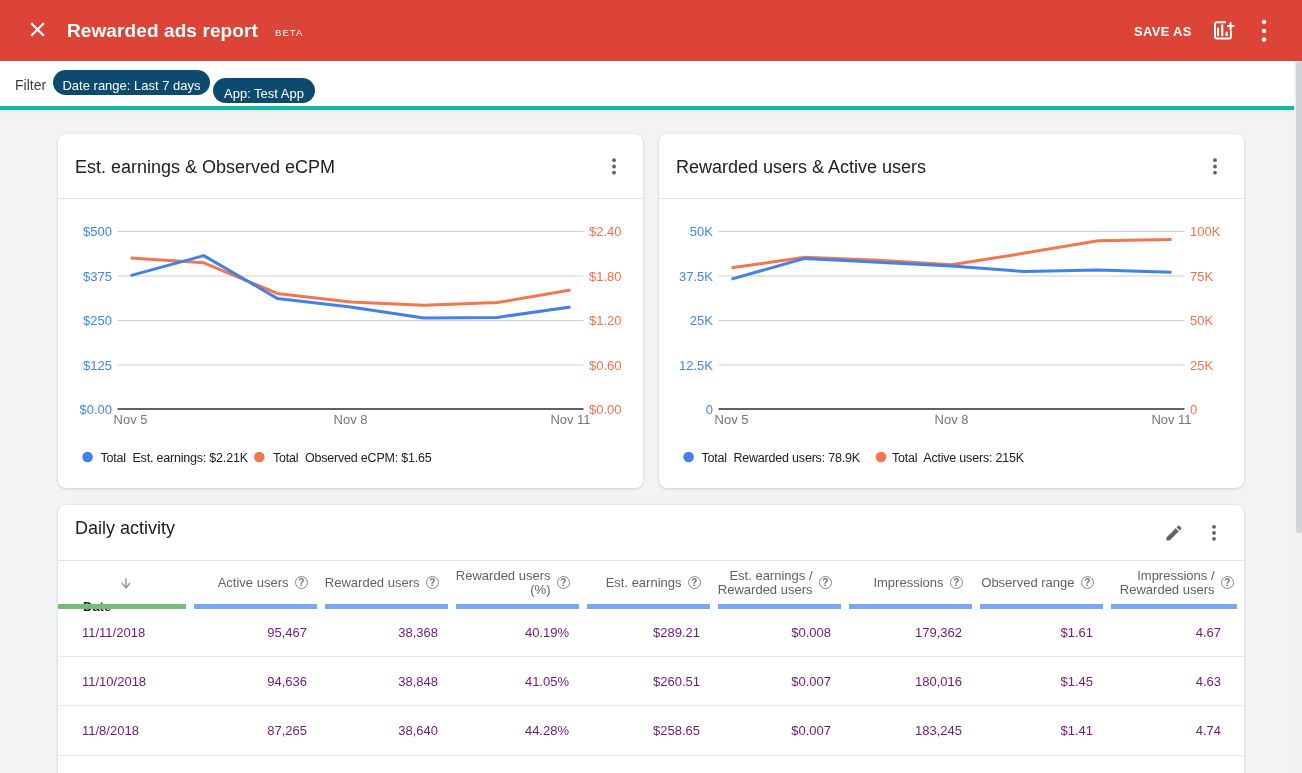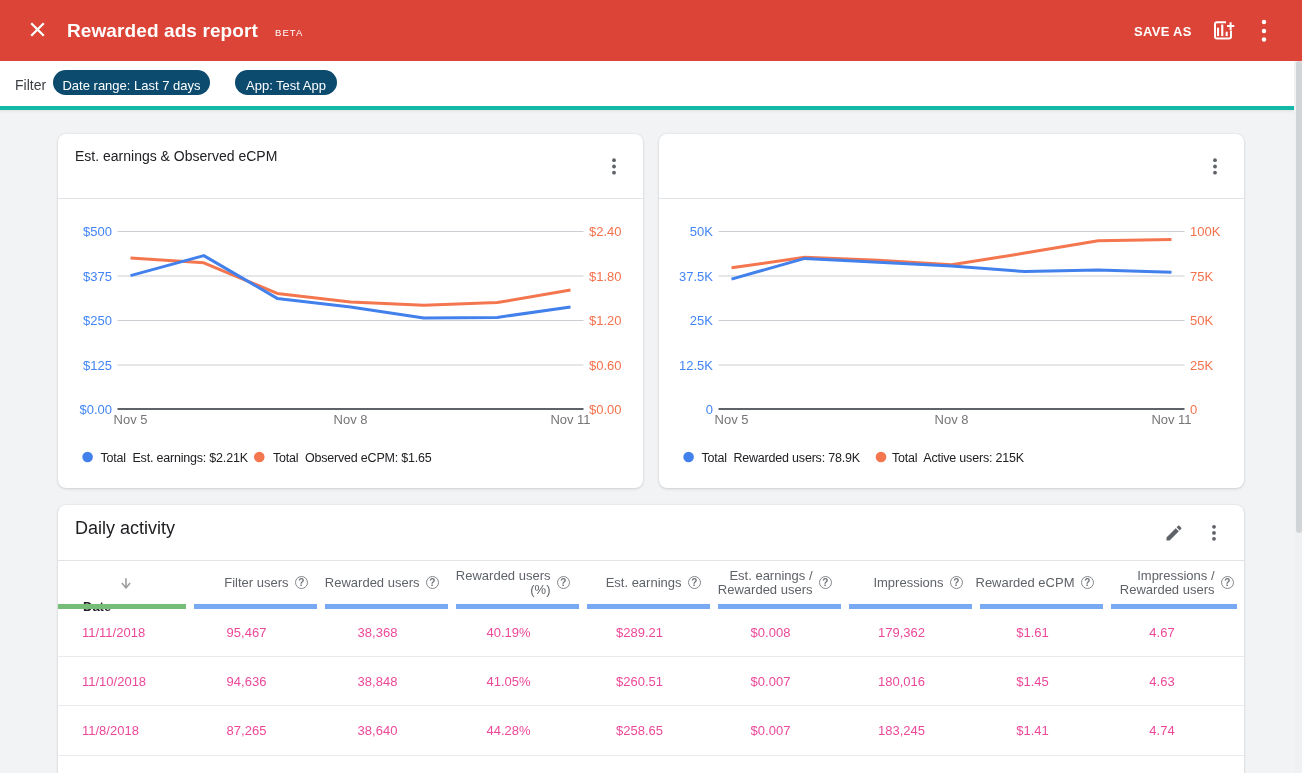--- a/index.html
+++ b/index.html
@@ -7,38 +7,38 @@
 .appbar { position:absolute; left:0; top:0; width:1302px; height:61px; background:#DB4437; z-index:30; }
 .close-x { position:absolute; left:30px; top:22px; width:15px; height:15px; }
 .appbar-title { position:absolute; left:67px; top:20px; font-size:19px; font-weight:bold; color:#ffffff; letter-spacing:0.1px; }
 .beta { position:absolute; left:275px; top:27px; font-size:9.5px; color:#fff; letter-spacing:1.1px; }
 .saveas { position:absolute; left:1134px; top:24px; white-space:nowrap; font-size:13px; font-weight:bold; color:#fff; letter-spacing:0.3px; }
 .filterbar { position:absolute; left:0; top:61px; width:1302px; height:49px; background:#fff; border-bottom:4px solid #14b8a6; box-shadow:0 1px 3px rgba(0,0,0,0.08); z-index:20; }
 .filterlabel { position:absolute; left:15px; top:16px; font-size:14px; color:#3C4043; }
 .pill { position:absolute; top:9px; height:25px; border-radius:16px; background:#0c4a6e; color:#fff; font-size:13px; line-height:32px; text-align:center; }
 .card { position:absolute; background:#fff; border-radius:8px; box-shadow:0 1px 3px rgba(0,0,0,0.13), 0 0 2px rgba(0,0,0,0.09); }
 .card-h { position:absolute; left:0; top:0; right:0; height:65px; border-bottom:1px solid #E1E3E7; }
-.card-title { position:absolute; left:17px; top:14px; font-size:14px; color:#202124; }
+.card-title { position:absolute; left:17px; top:23px; font-size:18px; color:#202124; }
 .dots { position:absolute; }
 .chart { position:absolute; left:0; top:0; }
 .tbl-title { position:absolute; left:17px; top:13px; font-size:18px; color:#202124; }
 .thead { display:flex; height:43px; }
 .th { width:131px; display:flex; align-items:center; justify-content:flex-end; padding-right:9px; font-size:13px; color:#5F6368; text-align:right; line-height:13px; }
 .th-date { width:128px; justify-content:flex-start; padding-left:25px; padding-right:0; }
 .thlast { width:140px; }
 .tw { line-height:13.5px; }
 .q { display:inline-block; width:13.5px; height:13.5px; min-width:13.5px; border:1.2px solid #83878C; border-radius:50%; color:#6F7479; font-size:10px; font-weight:bold; line-height:11.5px; text-align:center; margin-left:6px; }
 .uline { display:flex; height:5px; }
 .ul { width:131px; background:#7AA9F3; border-left:8px solid #fff; }
 .ul-date { width:128px; border-left:none; }
 .ullast { width:140px; border-right:6px solid #fff; }
-.trow { display:flex; height:49px; border-bottom:1px solid #E8EAED; align-items:center; font-size:13px; color:#ec4899; }
+.trow { display:flex; height:49px; border-bottom:1px solid #E8EAED; align-items:center; font-size:13px; color:#701a75; }
 .r1 { height:48px; }
 .r3 { height:50px; }
-.td { width:131px; text-align:center; padding-right:10px; }
+.td { width:131px; text-align:right; padding-right:10px; }
 .td-date { width:128px; text-align:left; padding-left:24px; padding-right:0; }
 .tdlast { width:140px; padding-right:22px; }
 </style>
 </head>
 <body>
 
 <div class="appbar">
   <svg class="close-x" width="15" height="15" viewBox="0 0 15 15">
       <path d="M1.2 1.2 L13.8 13.8 M13.8 1.2 L1.2 13.8" stroke="#fff" stroke-width="2.3" stroke-linecap="butt"></path>
     </svg>
@@ -56,21 +56,21 @@
   <svg style="position:absolute; left:1256px; top:18px;" width="16" height="24" viewBox="0 0 16 24">
     <circle cx="8" cy="4" r="2.2" fill="#fff"></circle>
       <circle cx="8" cy="13" r="2.2" fill="#fff"></circle>
       <circle cx="8" cy="21.5" r="2.2" fill="#fff"></circle>
   </svg>
 </div>
 
 <div class="filterbar">
   <div class="filterlabel">Filter</div>
   <div class="pill" style="left:53px; width:157px;">Date range: Last 7 days</div>
-  <div class="pill" style="left:235px; width:102px;">App: Test App</div>
+  <div class="pill" style="left:213px; width:102px;margin-top:8px;">App: Test App</div>
 </div>
 
 <div class="card" style="left:58px; top:134px; width:585px; height:354px;">
   <svg class="chart" width="585" height="354" viewBox="0 0 585 354">
     <g stroke="#CBCED2" stroke-width="1">
       <line x1="59.5" y1="97.5" x2="525.5" y2="97.5"></line>
       <line x1="59.5" y1="142" x2="525.5" y2="142"></line>
       <line x1="59.5" y1="186.5" x2="525.5" y2="186.5"></line>
       <line x1="59.5" y1="231" x2="525.5" y2="231"></line>
     </g>
@@ -139,20 +139,21 @@
         <text x="512.5" y="290">Nov 11</text>
     </g>
     <polyline points="72.5,133.8 145.8,123.3 219.2,126.3 292.5,130.8 365.8,119.1 439.2,106.7 512.5,105.6" fill="none" stroke="#F4764F" stroke-width="3" stroke-linejoin="round"></polyline>
     <polyline points="72.5,145.1 145.8,124.4 219.2,128.2 292.5,131.9 365.8,137.6 439.2,136.1 512.5,138.3" fill="none" stroke="#4280EC" stroke-width="3" stroke-linejoin="round"></polyline>
     <circle cx="29.6" cy="323" r="5.3" fill="#4280EC"></circle>
     <text x="42.5" y="328" font-size="12.5" letter-spacing="-0.2" fill="#202124">Total&nbsp; Rewarded users: 78.9K</text>
     <circle cx="222" cy="323" r="5.3" fill="#F4764F"></circle>
     <text x="233" y="328" font-size="12.5" letter-spacing="-0.2" fill="#202124">Total&nbsp; Active users: 215K</text>
   </svg>
   <div class="card-h"></div>
+  <div class="card-title">Rewarded users &amp; Active users</div>
   <svg class="dots" style="left:550px; top:22px;" width="12" height="22" viewBox="0 0 12 22">
     <circle cx="6" cy="4.2" r="1.9" fill="#5F6368"></circle>
       <circle cx="6" cy="10.5" r="1.9" fill="#5F6368"></circle>
       <circle cx="6" cy="16.7" r="1.9" fill="#5F6368"></circle>
   </svg>
 </div>
 
 <div class="card" style="left:58px; top:505px; width:1186px; height:290px; border-radius:8px 8px 0 0;">
   <div class="tbl-title">Daily activity</div>
   <svg class="dots" style="left:1106px; top:17.5px;" width="20" height="20" viewBox="0 0 24 24">
@@ -165,21 +166,21 @@
   </svg>
   <div id="tablezone" style="position:absolute; left:0; top:55px; width:1186px; border-top:1px solid #E1E3E7;">
     <div class="thead">
       <div class="th th-date">
           <span style="font-weight:bold; color:#202124;margin-top:48px;">Date</span>
           <svg style="margin-left:10px; margin-top:2px;" width="10" height="11" viewBox="0 0 10 11">
             <path d="M5 0.3 V 9.6 M0.9 5.0 L 5 9.9 L 9.1 5.0" fill="none" stroke="#9E9E9E" stroke-width="1.6"></path>
           </svg>
         </div>
       <div class="th">
-          <span>Filter users</span>
+          <span>Active users</span>
           <span class="q">?</span>
         </div>
       <div class="th">
           <span>Rewarded users</span>
           <span class="q">?</span>
         </div>
       <div class="th">
           <span class="tw">Rewarded users<br>(%)</span>
           <span class="q">?</span>
         </div>
@@ -189,21 +190,21 @@
         </div>
       <div class="th">
           <span class="tw">Est. earnings /<br>Rewarded users</span>
           <span class="q">?</span>
         </div>
       <div class="th">
           <span>Impressions</span>
           <span class="q">?</span>
         </div>
       <div class="th">
-          <span>Rewarded eCPM</span>
+          <span>Observed range</span>
           <span class="q">?</span>
         </div>
       <div class="th thlast">
           <span class="tw">Impressions /<br>Rewarded users</span>
           <span class="q">?</span>
         </div>
     </div>
     <div class="uline">
       <div class="ul ul-date" style="background:#76BD78;"></div>
       <div class="ul"></div>

